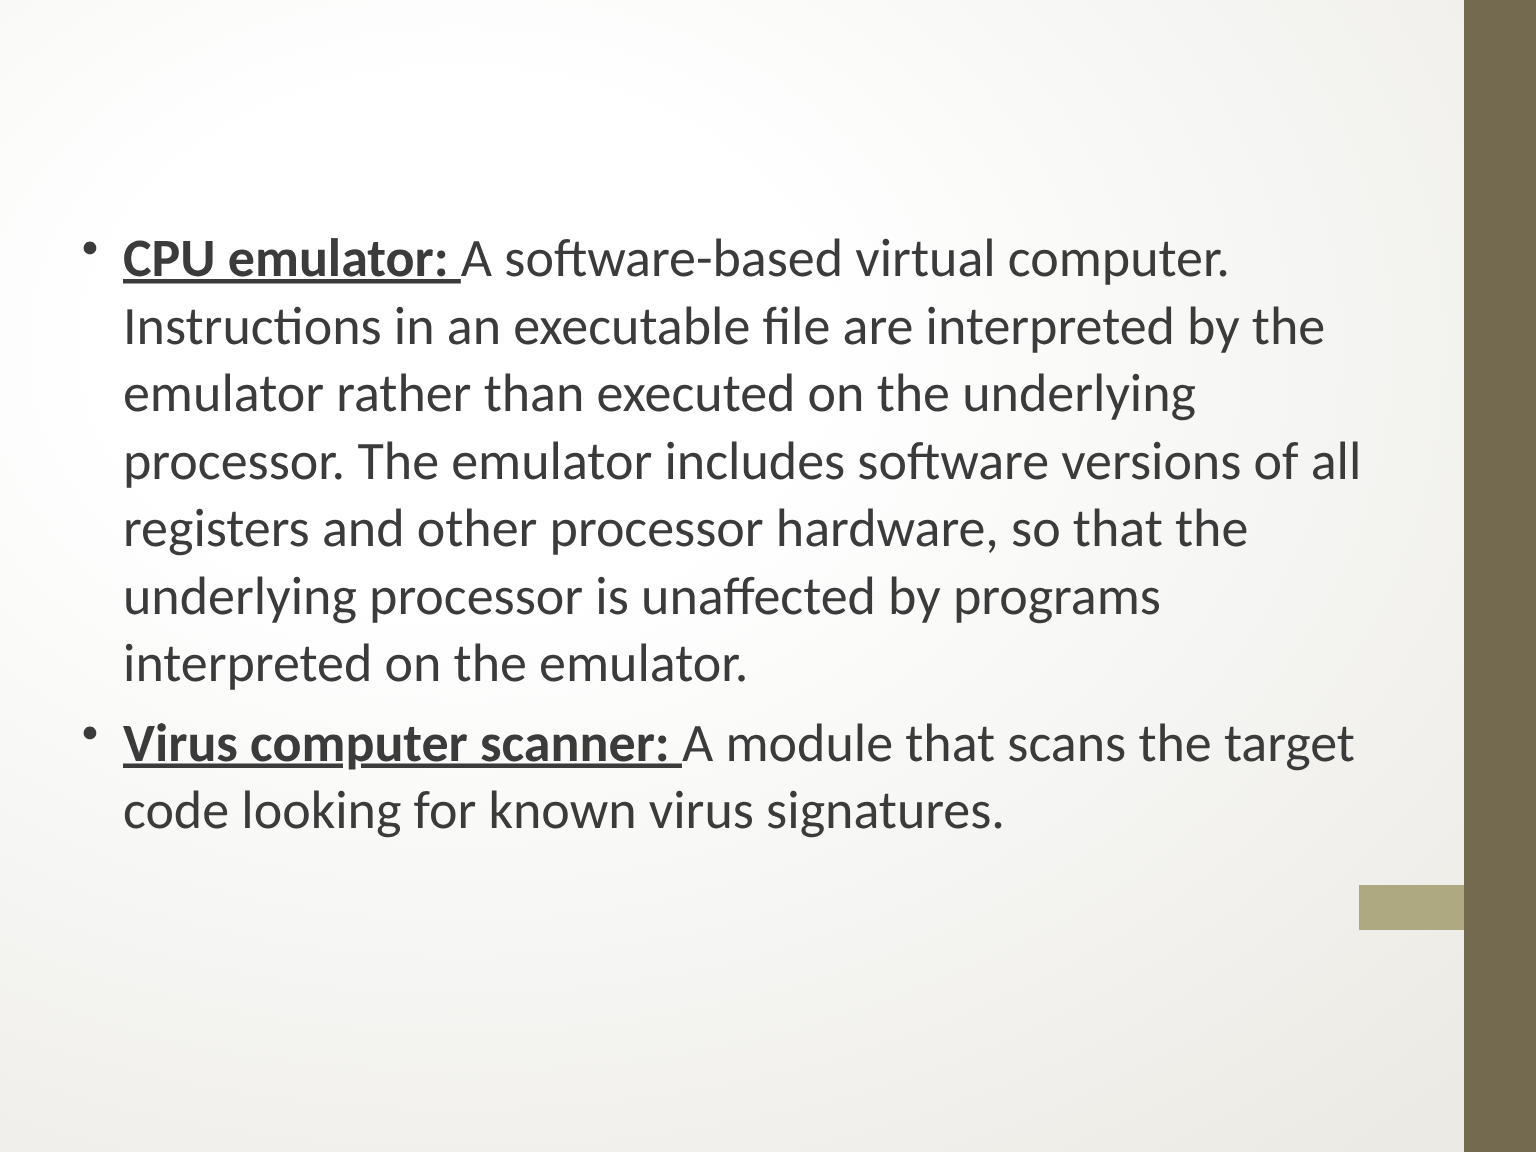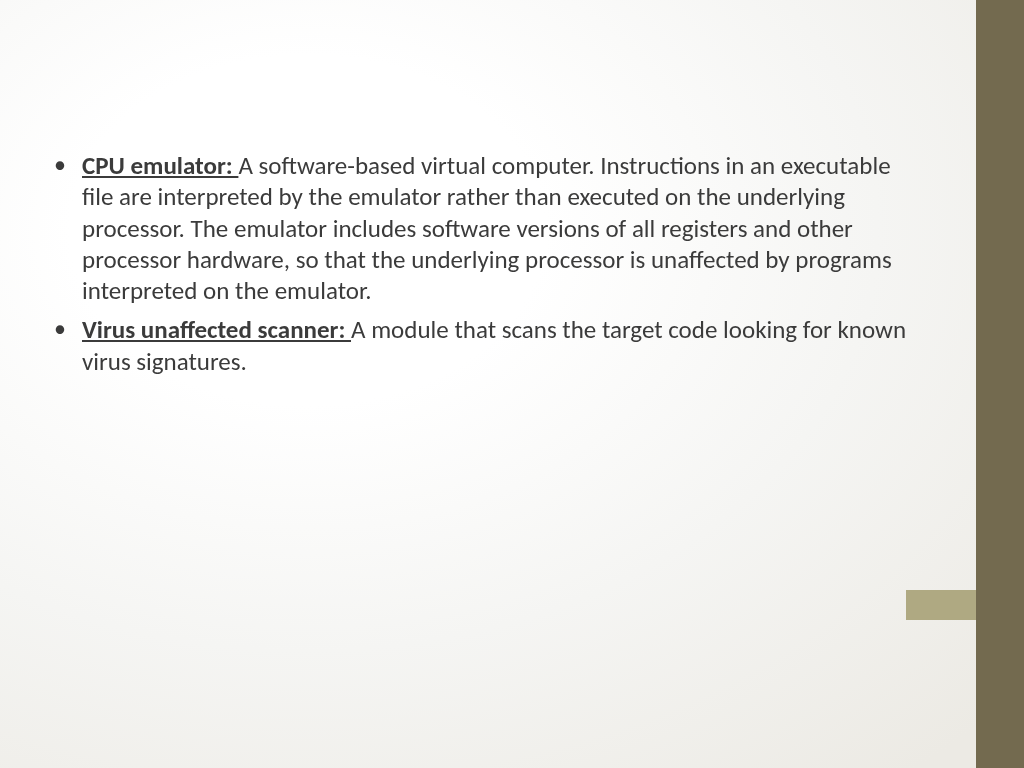--- a/index.html
+++ b/index.html
@@ -27,21 +27,21 @@
     right: 48px;
     top: 590px;
     width: 70px; height: 30px;
     background: #AFA982;
   }
   .content {
     position: absolute;
     left: 48px; top: 150px;
     width: 870px;
     color: #3b3b3b;
-    font-size: 25px;
+    font-size: 36px;
     line-height: 1.25;
   }
   ul.bullet {
     list-style: none;
     margin: 0; padding: 0;
   }
   ul.bullet > li {
     position: relative;
     padding-left: 34px;
     margin-bottom: 8px;
@@ -66,18 +66,18 @@
 
   <div class="sidebar-dark"></div>
   <div class="sidebar-accent"></div>
 
   <div class="content">
     <ul class="bullet">
       <li>
         <span class="term">CPU emulator: </span><span class="desc">A software-based virtual computer. Instructions in an executable file are interpreted by the emulator rather than executed on the underlying processor. The emulator includes software versions of all registers and other processor hardware, so that the underlying processor is unaffected by programs interpreted on the emulator.</span>
       </li>
       <li>
-        <span class="term"> Virus unaffected scanner: </span><span class="desc">A module that scans the target code looking for known virus signatures.</span>
+        <span class="term"> Virus computer scanner: </span><span class="desc">A module that scans the target code looking for known virus signatures.</span>
       </li>
     </ul>
   </div>
 
 </div>
 
 </body></html>

